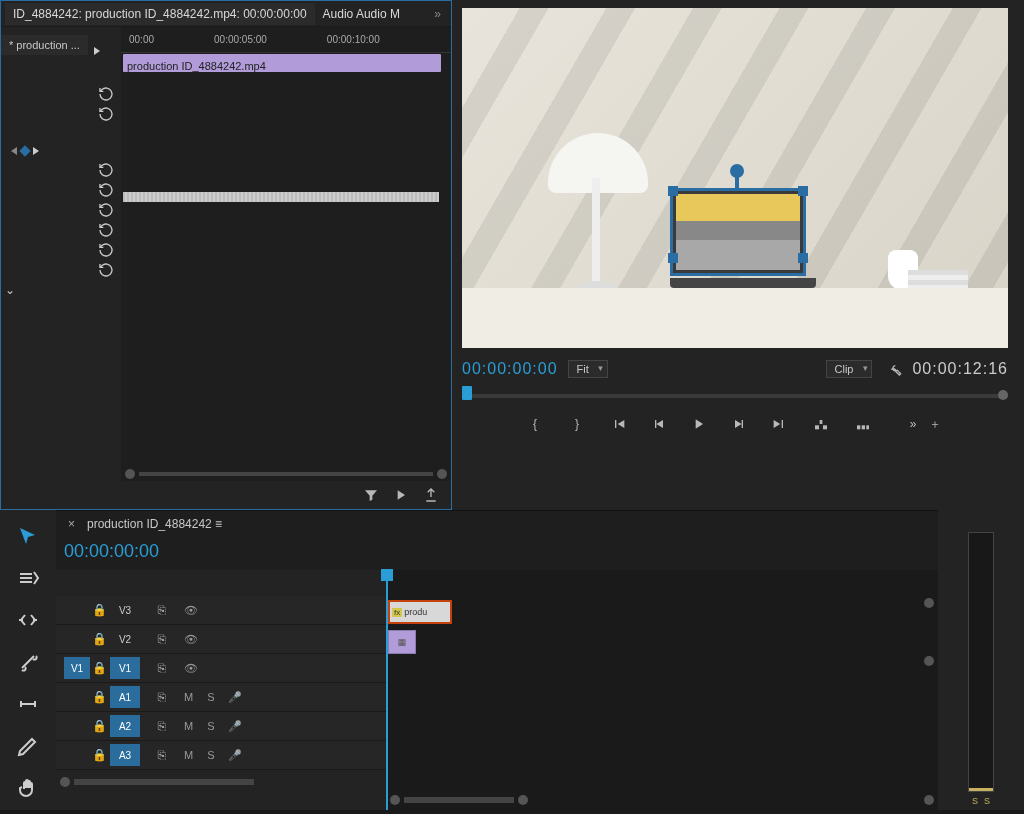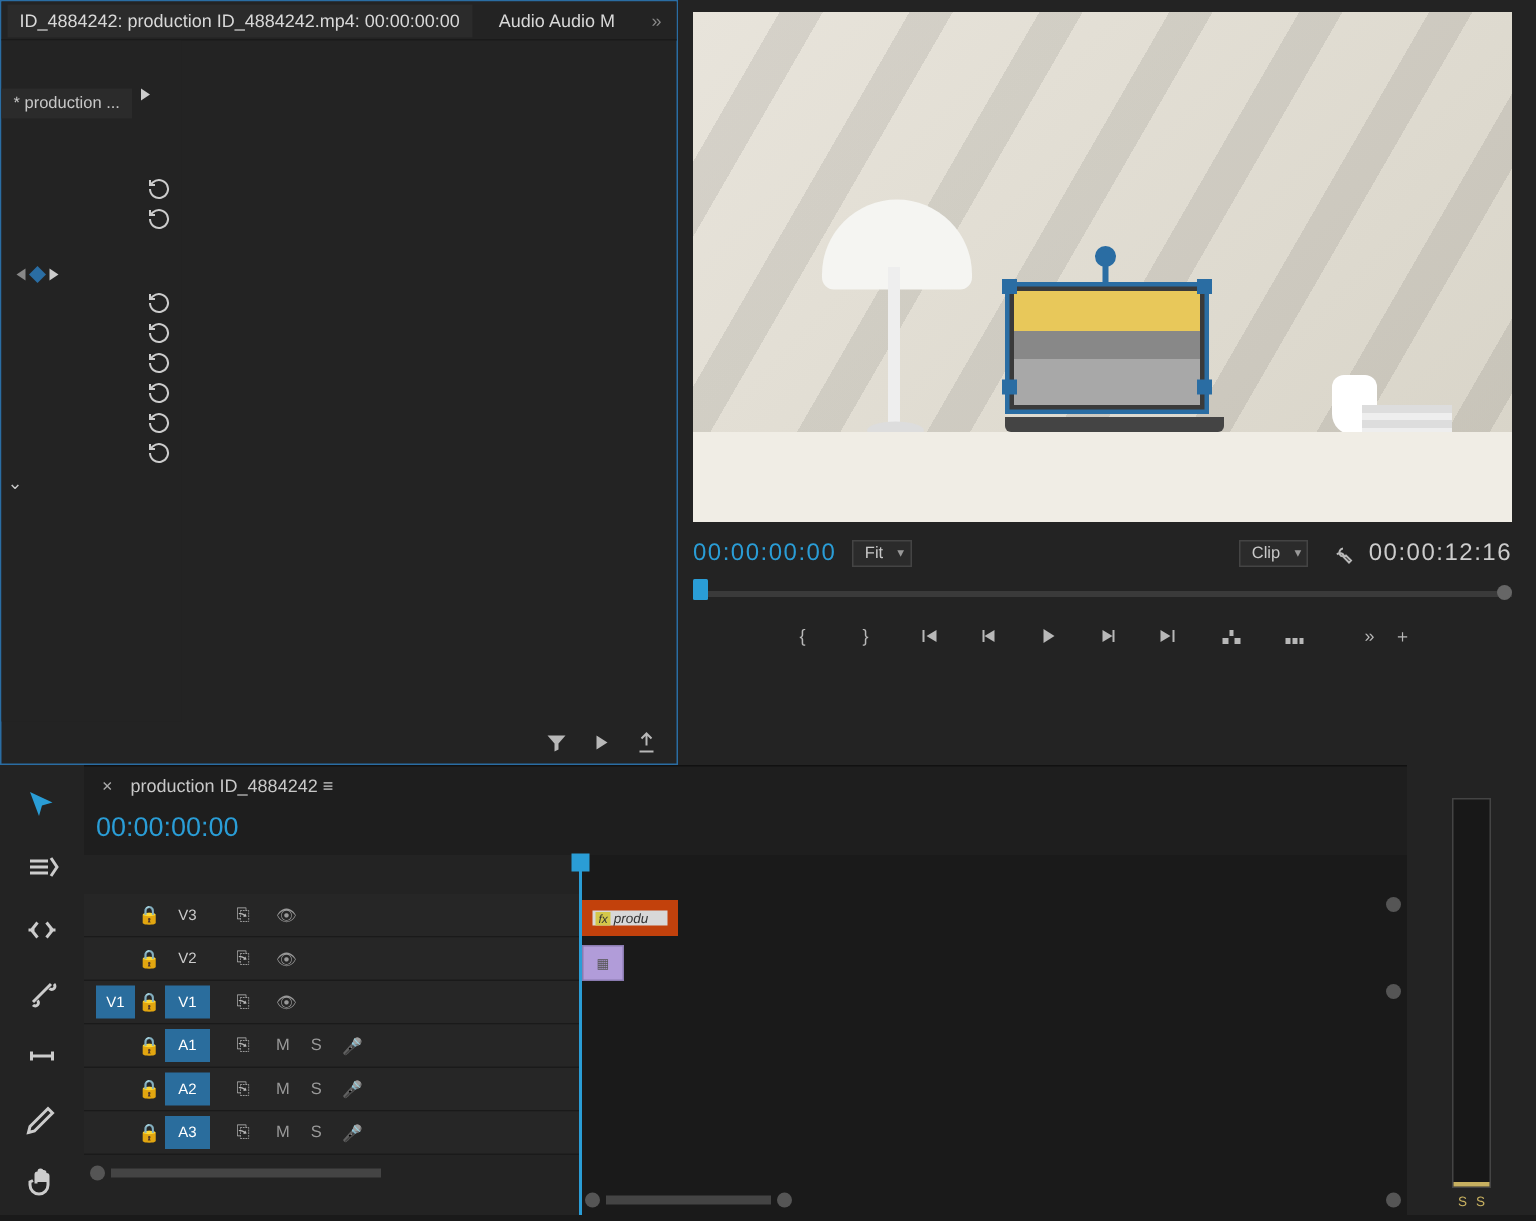--- a/index.html
+++ b/index.html
@@ -4,28 +4,28 @@
 <style>
 * { margin: 0; padding: 0; box-sizing: border-box; font-family: "Segoe UI", Arial, sans-serif; }
 body { background: #1a1a1a; color: #c8c8c8; width: 1024px; height: 814px; overflow: hidden; font-size: 12px; }
 
 
 .top-row { display: flex; height: 510px; }
 .source-panel { width: 452px; background: #232323; border: 1px solid #2a6da3; display: flex; flex-direction: column; }
 .program-panel { flex: 1; background: #232323; display: flex; flex-direction: column; padding-left: 10px; }
 
 
-.tab-bar { height: 26px; display: flex; align-items: center; background: #232323; border-bottom: 1px solid #1a1a1a; font-size: 12px; padding: 0 4px; gap: 10px; }
+.tab-bar { height: 26px; display: flex; align-items: center; background: #232323; border-bottom: 1px solid #1a1a1a; font-size: 12px; padding: 0 4px; }
 .tab-active { background: #2b2b2b; padding: 4px 8px; color: #d8d8d8; white-space: nowrap; overflow: hidden; }
 .tab-bar .more { margin-left: auto; color: #888; padding: 0 6px; }
 
 
 .source-body { flex: 1; display: flex; }
 .source-left { width: 120px; background: #232323; display: flex; flex-direction: column; }
-.source-tab-row { height: 28px; display: flex; align-items: flex-start; margin-top: 32px; }
+.source-tab-row { height: 28px; display: flex; align-items: flex-end; }
 .source-tab { background: #2b2b2b; padding: 4px 8px; white-space: nowrap; overflow: hidden; max-width: 100px; font-size: 11px; }
 .source-left .controls-stack { display:flex; flex-direction:column; align-items:flex-end; padding-right:6px; gap:2px; margin-top: 30px; }
 .undo-icon { width:18px; height:18px; color:#ccc; display:flex; align-items:center; justify-content:center; }
 .undo-icon svg { width: 16px; height: 16px; }
 .source-left .row-markers { display:flex; gap:4px; padding:4px 10px; margin-top:20px; align-items:center; }
 .diamond { width:8px; height:8px; transform: rotate(45deg); background:#2a6da3; }
 .tri { width:0; height:0; border-top:4px solid transparent; border-bottom:4px solid transparent; }
 .tri-r { border-left:6px solid #ccc; }
 .tri-l { border-right:6px solid #888; }
 .dd { width: 10px; text-align:center;}
@@ -101,21 +101,21 @@
 
 .track-row { height:29px; display:flex; align-items:center; border-bottom:1px solid #1a1a1a; background:#262626;}
 .track-row .src-tag { width:26px; height:22px; margin-left:8px; display:flex; align-items:center; justify-content:center; font-size:10px;}
 .track-row .src-tag.active { background:#2a6d9d; color:#fff;}
 .track-row .lock { width:20px; color:#888; text-align:center;}
 .track-row .trk-tag { width:30px; height:22px; display:flex; align-items:center; justify-content:center; font-size:10px; color:#ccc;}
 .track-row .trk-tag.active { background:#2a6d9d; color:#fff;}
 .track-row .toggles { display:flex; gap:14px; margin-left:14px; color:#999; font-size:11px; align-items:center;}
 .eye { width:16px;}
 
-.clip-v2 { position:absolute; left:2px; top:30px; height:24px; width:64px; background:#d8d8d8; border:7px solid #c2410c; font-size:9px; display:flex; align-items:center; gap:2px; padding-left:2px; color:#333;font-style:italic;}
+.clip-v2 { position:absolute; left:2px; top:30px; height:24px; width:64px; background:#d8d8d8; border:2px solid #c2410c; font-size:9px; display:flex; align-items:center; gap:2px; padding-left:2px; color:#333;}
 .fx-badge { background:#d4c84a; color:#333; font-size:8px; padding:0 2px;}
 .clip-v1 { position:absolute; left:2px; top:60px; height:24px; width:28px; background:#b19cd9; border:1px solid #8a7bb0; display:flex; align-items:center; justify-content:center;}
 
 .track-scroll { height:16px; display:flex; align-items:center; gap:4px; padding:2px 4px; margin-top:4px;}
 .zoom-end { width:10px; height:10px; border-radius:50%; background:#555;}
 .zoom-bar { height:6px; background:#444; flex:1;}
 
 .meters { width:86px; background:#232323; display:flex; flex-direction:column; align-items:center; padding-top:22px;}
 .meter-box { width:26px; flex:1; border:1px solid #444; background:#181818; display:flex; align-items:flex-end;}
 .meter-labels { display:flex; gap:6px; font-size:9px; color:#c7b060; padding:4px;}
@@ -190,20 +190,34 @@
             </span>
           <span class="undo-icon">
               <svg viewBox="0 0 24 24" fill="none" stroke="currentColor" stroke-width="2">
                 <path d="M3 12a9 9 0 1 0 3-6.7L3 8"></path>
                 <path d="M3 3v5h5"></path>
               </svg>
             </span>
         </div>
         <div style="margin-top:4px; padding-left:4px;">
           <span class="dd">⌄</span>
+        </div>
+      </div>
+      <div class="source-right">
+        <div class="ruler-row">
+          <span>00:00</span>
+          <span>00:00:05:00</span>
+          <span>00:00:10:00</span>
+        </div>
+        <div class="clip-bar">production ID_4884242.mp4</div>
+        <div class="waveform-band"></div>
+        <div class="scroll-track">
+          <span class="scroll-end"></span>
+            <div class="scroll-thumb"></div>
+            <span class="scroll-end"></span>
         </div>
       </div>
     </div>
     <div class="source-bottom-icons">
       <span class="icon">
           <svg viewBox="0 0 24 24" fill="currentColor">
             <path d="M3 5h18l-7 8v6l-4 2v-8z"></path>
           </svg>
         </span>
       <span class="icon">

